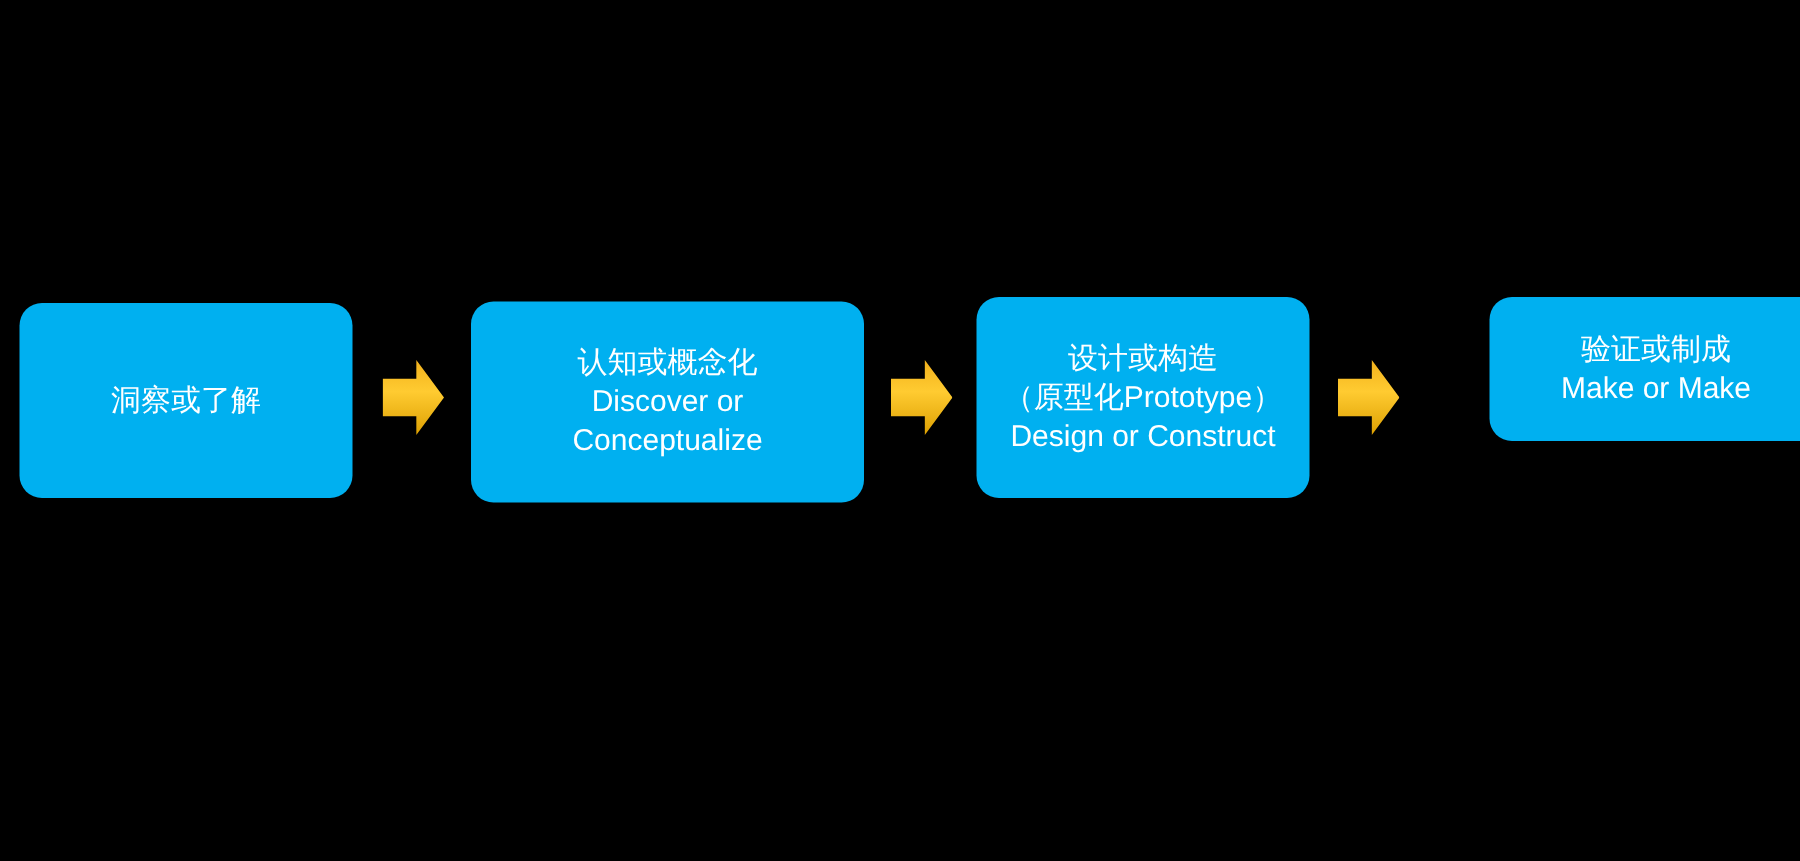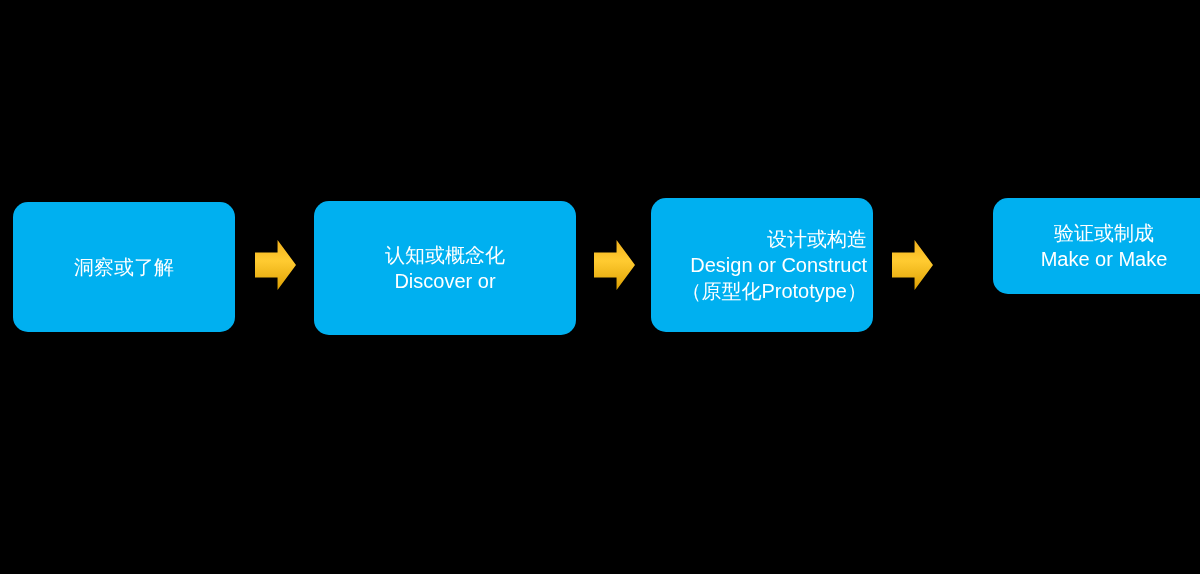--- a/index.html
+++ b/index.html
@@ -37,21 +37,21 @@
     text-align: center;
     color: var(--text);
     font-size: 20px;
     line-height: 26px;
     font-weight: 400;
     padding: 4px 6px;
   }
   .step .line { white-space: nowrap; }
   .s1 { left: 13px;  top: 202px; width: 222px; height: 130px; }
   .s2 { left: 314px; top: 201px; width: 262px; height: 134px; }
-  .s3 { left: 651px; top: 198px; width: 222px; height: 134px; align-items: flex-end; }
+  .s3 { left: 651px; top: 198px; width: 222px; height: 134px; }
   .s4 { left: 993px; top: 198px; width: 222px; height: 96px; }
   .arrow {
     position: absolute;
     width: 41px;
     height: 50px;
     background: linear-gradient(180deg,
       var(--arrow-gold-top) 0%,
       var(--arrow-gold-mid) 42%,
       var(--arrow-gold-bottom) 100%);
     clip-path: polygon(0 25%, 55% 25%, 55% 0, 100% 50%, 55% 100%, 55% 75%, 0 75%);
@@ -67,28 +67,29 @@
 
   <div class="step s1">
     <div class="line">洞察或了解</div>
   </div>
 
   <div class="arrow a1"></div>
 
   <div class="step s2">
     <div class="line">认知或概念化</div>
     <div class="line">Discover or</div>
+    <div class="line">Conceptualize</div>
   </div>
 
   <div class="arrow a2"></div>
 
   <div class="step s3">
     <div class="line">设计或构造</div>
+    <div class="line">（原型化Prototype）</div>
     <div class="line">Design or Construct</div>
-    <div class="line">（原型化Prototype）</div>
   </div>
 
   <div class="arrow a3"></div>
 
   <div class="step s4">
     <div class="line">验证或制成</div>
     <div class="line">Make or Make</div>
   </div>
 
 </div>

